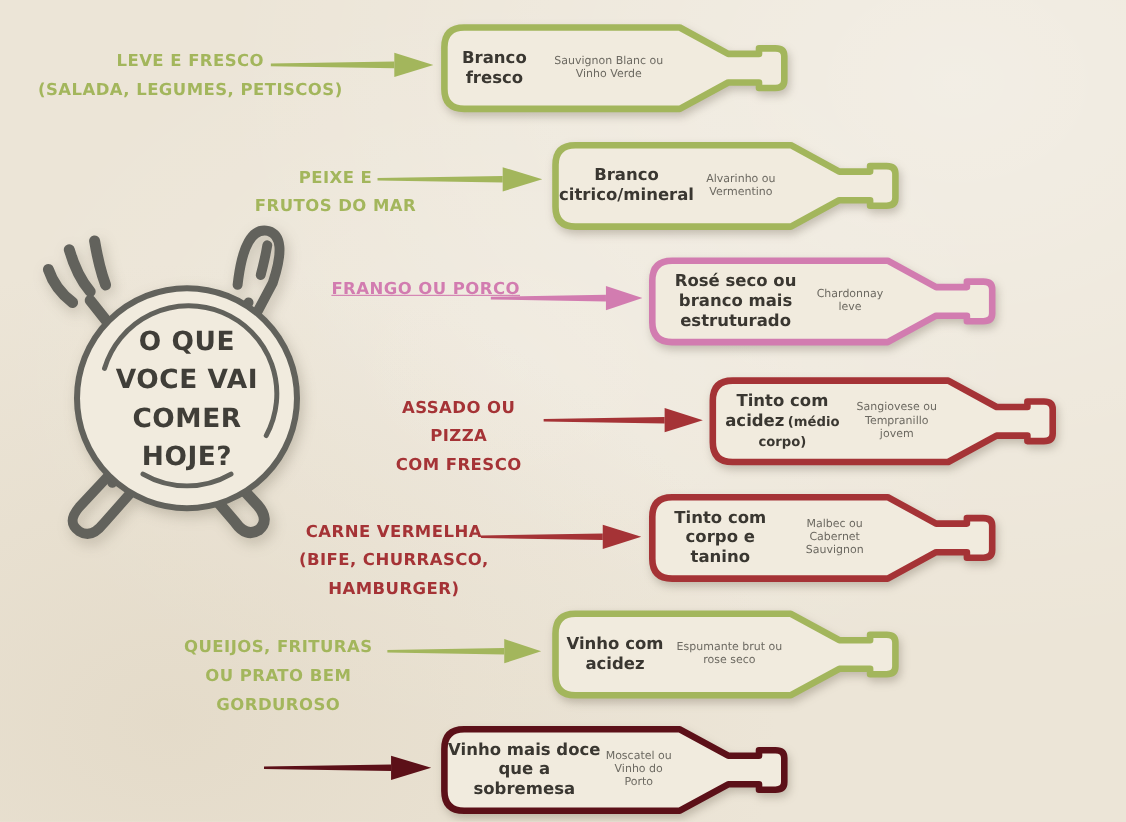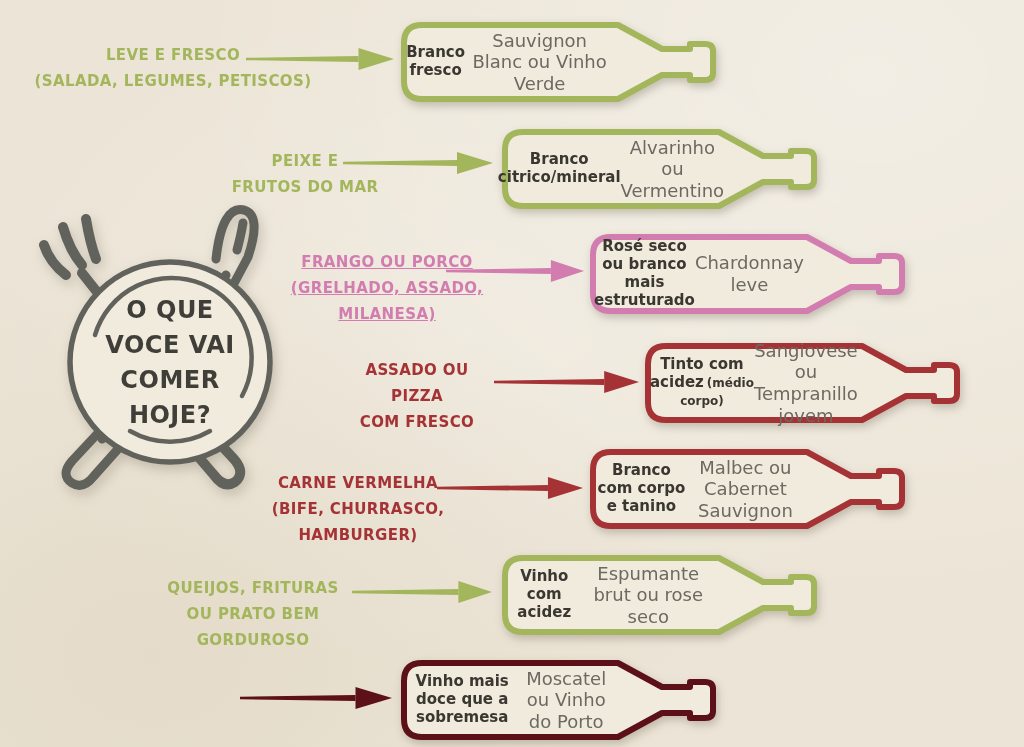--- a/index.html
+++ b/index.html
@@ -54,21 +54,21 @@
   .b6{left:499px;top:553px;}
   .b7{left:398px;top:658px;}
   .bottle-shape{position:absolute;left:0;top:0;width:326px;height:84px;}
   .bottle-text{
     position:absolute;left:8px;top:4px;width:208px;height:74px;
     display:flex;flex-direction:row;justify-content:center;align-items:center;
     text-align:center;
   }
   .bottle-title{font-weight:bold;font-size:15px;line-height:1.2;color:var(--title_dark,#3a3731);}
   .bottle-title .suffix{font-size:12px;margin-left:3px;}
-  .bottle-subtitle{font-size:18px;line-height:1.2;margin-top:2px;color:var(--subtitle_gray,#6c6961);}
+  .bottle-subtitle{font-size:10px;line-height:1.2;margin-top:2px;color:var(--subtitle_gray,#6c6961);}
 
   
   .plate-wrap{position:absolute;left:30px;top:195px;width:290px;height:330px;filter:drop-shadow(3px 5px 6px rgba(80,70,50,.25));}
   .plate-svg{color:var(--plate_gray,#62625c);}
   .plate-title{
     position:absolute;left:75px;top:288px;width:190px;height:150px;
     display:flex;align-items:center;justify-content:center;text-align:center;
     font-weight:bold;font-size:24px;line-height:35px;letter-spacing:.5px;
     color:var(--plate_text,#403e38);white-space:pre-line;
   }
@@ -136,21 +136,20 @@
       <path d="M 24 5 H 220 L 264 29 H 292 V 24 H 307 Q 315 24 315 31 V 53 Q 315 60 307 60 H 292 V 55 H 264 L 220 79 H 24 Q 6 79 6 61 V 23 Q 6 5 24 5 Z" fill="var(--bottle_fill,#f1ebde)" stroke="currentColor" stroke-width="6" stroke-linejoin="round"></path>
     </svg>
     <div class="bottle-text">
       <div class="bottle-title"><span>Branco citrico/mineral</span></div>
       <div class="bottle-subtitle">Alvarinho ou Vermentino</div>
     </div>
   </div>
 
   <div class="food-label theme-pink l3">
     <span>FRANGO OU PORCO</span>
-    <span>(GRELHADO, ASSADO, MILANESA)</span>
   </div>
   <svg class="arrow theme-pink a3" viewBox="0 0 150 24" preserveAspectRatio="none" fill="currentColor">
     <polygon points="0,10.8 114,9 114,15 0,13.2"></polygon>
       <polygon points="114,1 150,12 114,23"></polygon>
   </svg>
   <div class="bottle theme-pink b3">
     <svg class="bottle-shape" viewBox="0 0 326 84">
       <path d="M 24 5 H 220 L 264 29 H 292 V 24 H 307 Q 315 24 315 31 V 53 Q 315 60 307 60 H 292 V 55 H 264 L 220 79 H 24 Q 6 79 6 61 V 23 Q 6 5 24 5 Z" fill="var(--bottle_fill,#f1ebde)" stroke="currentColor" stroke-width="6" stroke-linejoin="round"></path>
     </svg>
     <div class="bottle-text">
@@ -183,21 +182,21 @@
   </div>
   <svg class="arrow theme-red a5" viewBox="0 0 150 24" preserveAspectRatio="none" fill="currentColor">
     <polygon points="0,10.8 114,9 114,15 0,13.2"></polygon>
       <polygon points="114,1 150,12 114,23"></polygon>
   </svg>
   <div class="bottle theme-red b5">
     <svg class="bottle-shape" viewBox="0 0 326 84">
       <path d="M 24 5 H 220 L 264 29 H 292 V 24 H 307 Q 315 24 315 31 V 53 Q 315 60 307 60 H 292 V 55 H 264 L 220 79 H 24 Q 6 79 6 61 V 23 Q 6 5 24 5 Z" fill="var(--bottle_fill,#f1ebde)" stroke="currentColor" stroke-width="6" stroke-linejoin="round"></path>
     </svg>
     <div class="bottle-text">
-      <div class="bottle-title"><span>Branco com corpo e tanino</span></div>
+      <div class="bottle-title"><span>Tinto com corpo e tanino</span></div>
       <div class="bottle-subtitle">Malbec ou Cabernet Sauvignon</div>
     </div>
   </div>
 
   <div class="food-label theme-green l6">
     <span>QUEIJOS, FRITURAS</span>
     <span>OU PRATO BEM GORDUROSO</span>
   </div>
   <svg class="arrow theme-green a6" viewBox="0 0 150 24" preserveAspectRatio="none" fill="currentColor">
     <polygon points="0,10.8 114,9 114,15 0,13.2"></polygon>

